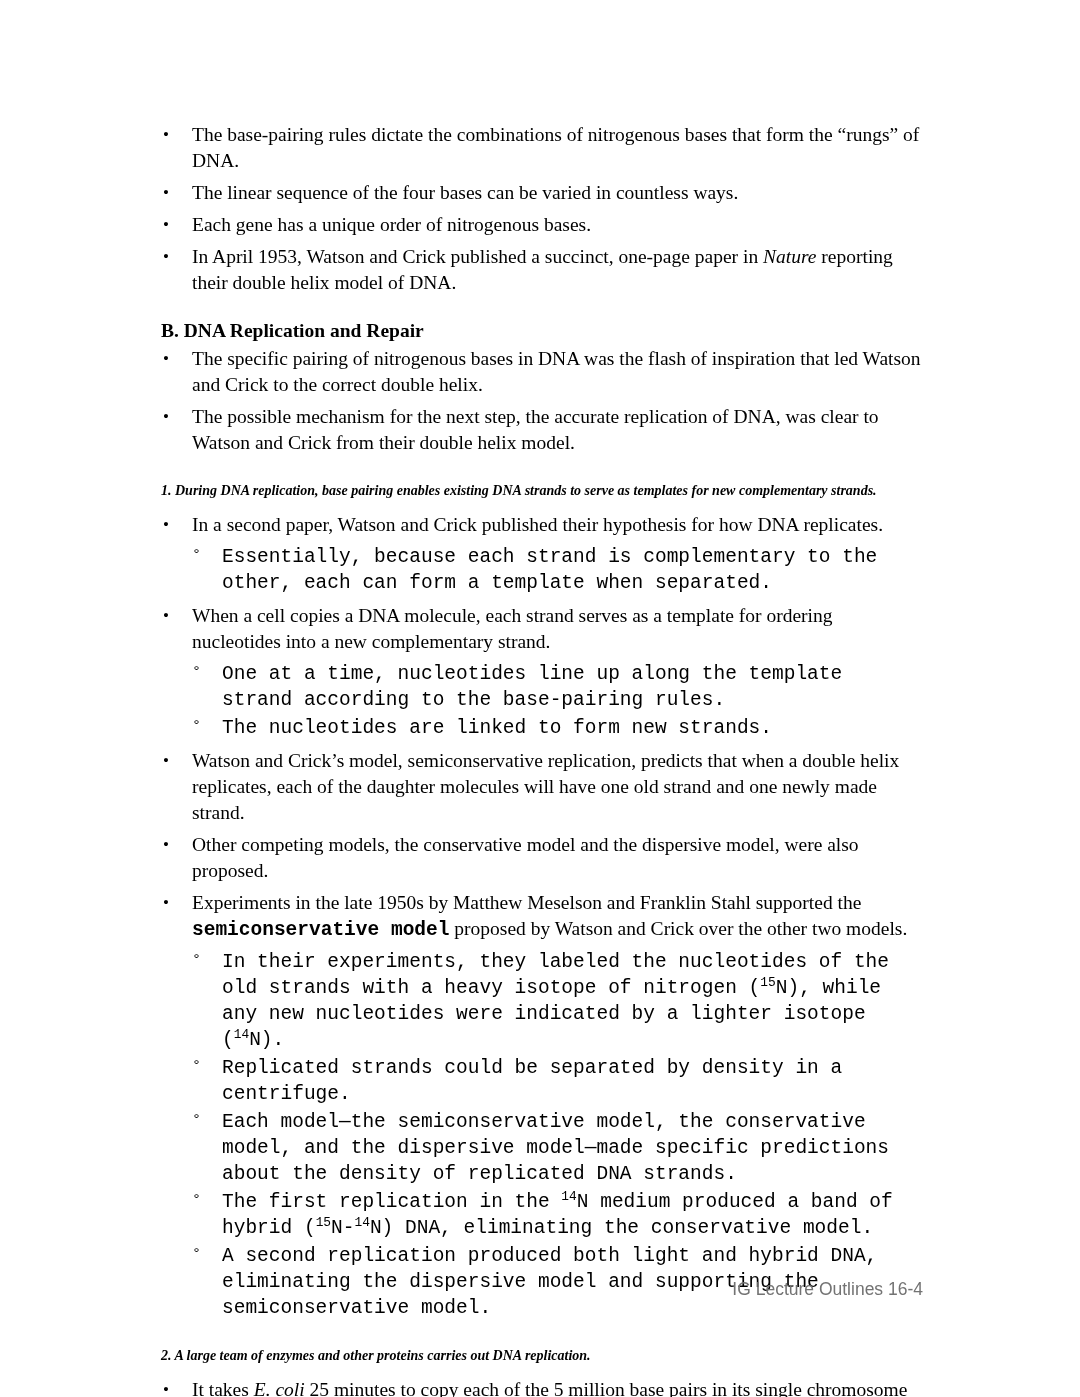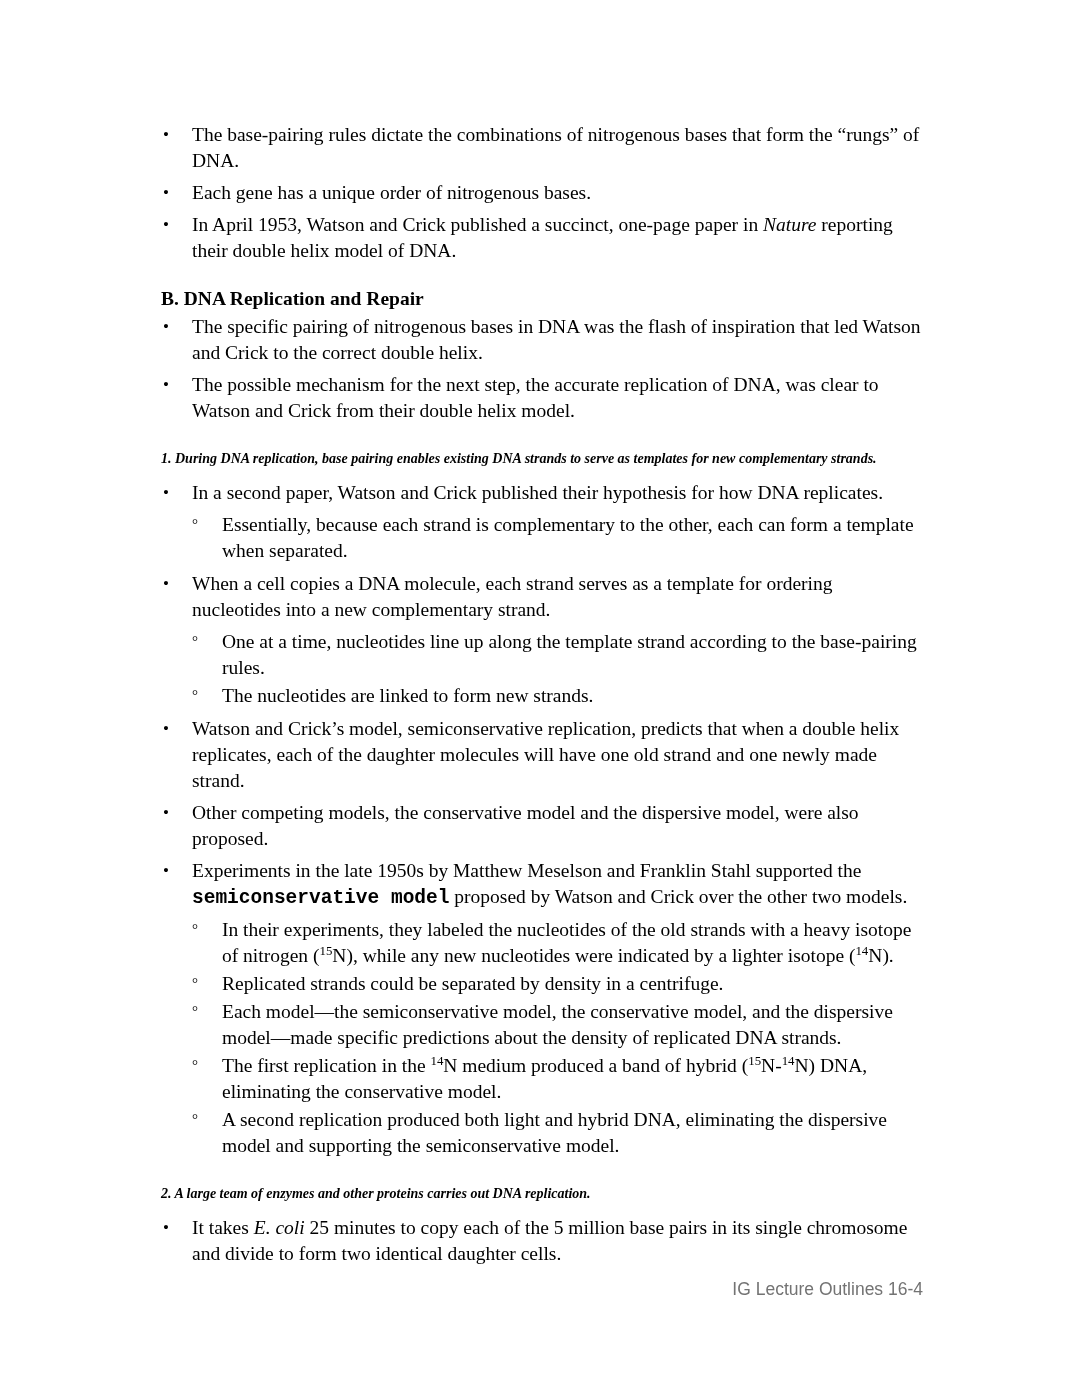--- a/index.html
+++ b/index.html
@@ -40,20 +40,21 @@
     font-size: 17px;
     line-height: 26px;
   }
   .lvl2 {
     position: relative;
     padding-left: 61px;
     font-size: 19.5px;
     line-height: 26px;
     margin: 0 0 2px 0;
     text-align: left;
+    font-family: Liberation Mono, monospace;
   }
   .lvl2::before {
     content: "\00B0";
     position: absolute;
     left: 31px;
     top: 0;
     font-size: 15px;
     line-height: 24px;
   }
 
@@ -98,20 +99,21 @@
 </head>
 <body>
 
 <div class="page">
 
   <div class="content">
 
     <p class="lvl1">The base-pairing rules dictate the combinations of nitrogenous bases that form the “rungs” of DNA.</p>
 
 
+    <p class="lvl1">The linear sequence of the four bases can be varied in countless ways.</p>
 
     <p class="lvl1">Each gene has a unique order of nitrogenous bases.</p>
 
     <p class="lvl1">In April 1953, Watson and Crick published a succinct, one-page paper in <i class="it">Nature</i> reporting their double helix model of DNA.</p>
 
     <h2 class="head-a">B. DNA Replication and Repair</h2>
 
     <p class="lvl1">The specific pairing of nitrogenous bases in DNA was the flash of inspiration that led Watson and Crick to the correct double helix.</p>
 
     <p class="lvl1">The possible mechanism for the next step, the accurate replication of DNA, was clear to Watson and Crick from their double helix model.</p>

